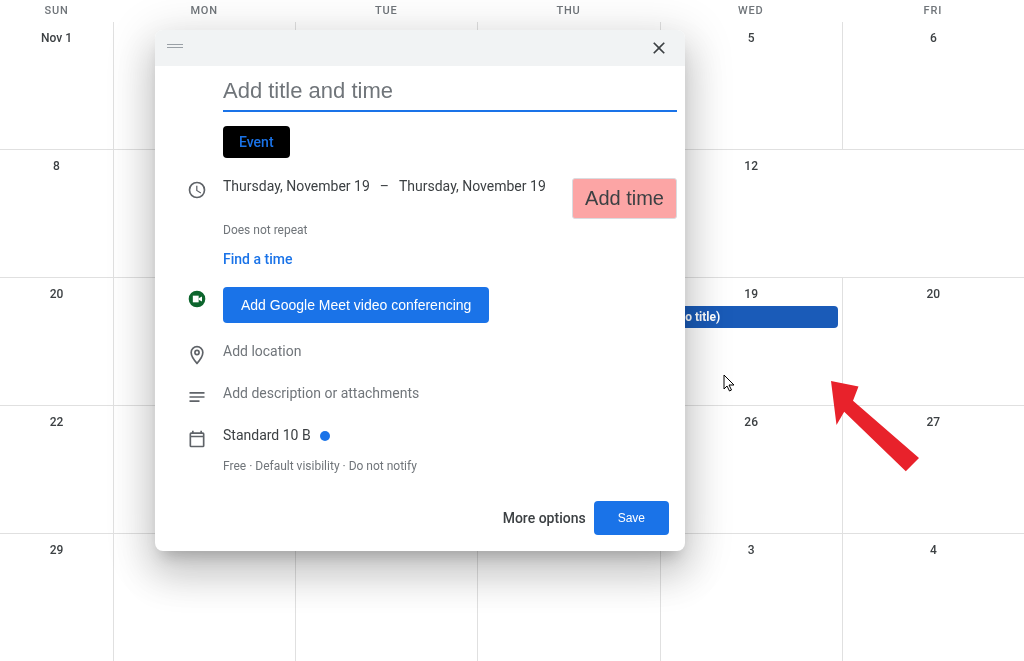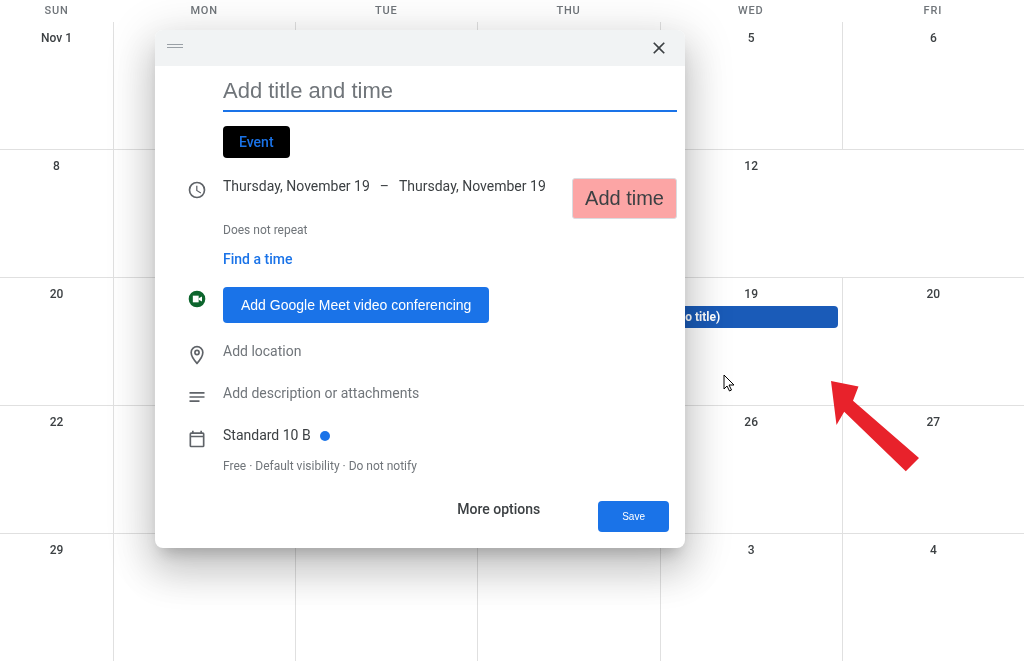--- a/index.html
+++ b/index.html
@@ -215,39 +215,39 @@
       height: 10px;
       border-radius: 50%;
       background: #1a73e8;
       margin-left: 6px;
       vertical-align: middle;
     }
 
     .modal-footer {
       display: flex;
       justify-content: flex-end;
-      gap: 18px;
+      align-items: center;
+      gap: 8px;
       padding: 12px 16px 16px 16px;
     }
     .more-options {
       font-size: 14px;
       color: #3c4043;
       font-weight: 500;
       cursor: pointer;
     }
     .save-btn {
       background: #1a73e8;
       color: #fff;
       font-weight: 500;
-      font-size: 10px;
+      font-size: 12px;
       border: none;
       border-radius: 4px;
       padding: 10px 24px;
       cursor: pointer;
-      margin-left: 40px;
     }
 
     
     .red-arrow {
       position: absolute;
       left: 820px;
       top: 370px;
       width: 110px;
       height: 110px;
       pointer-events: none;

